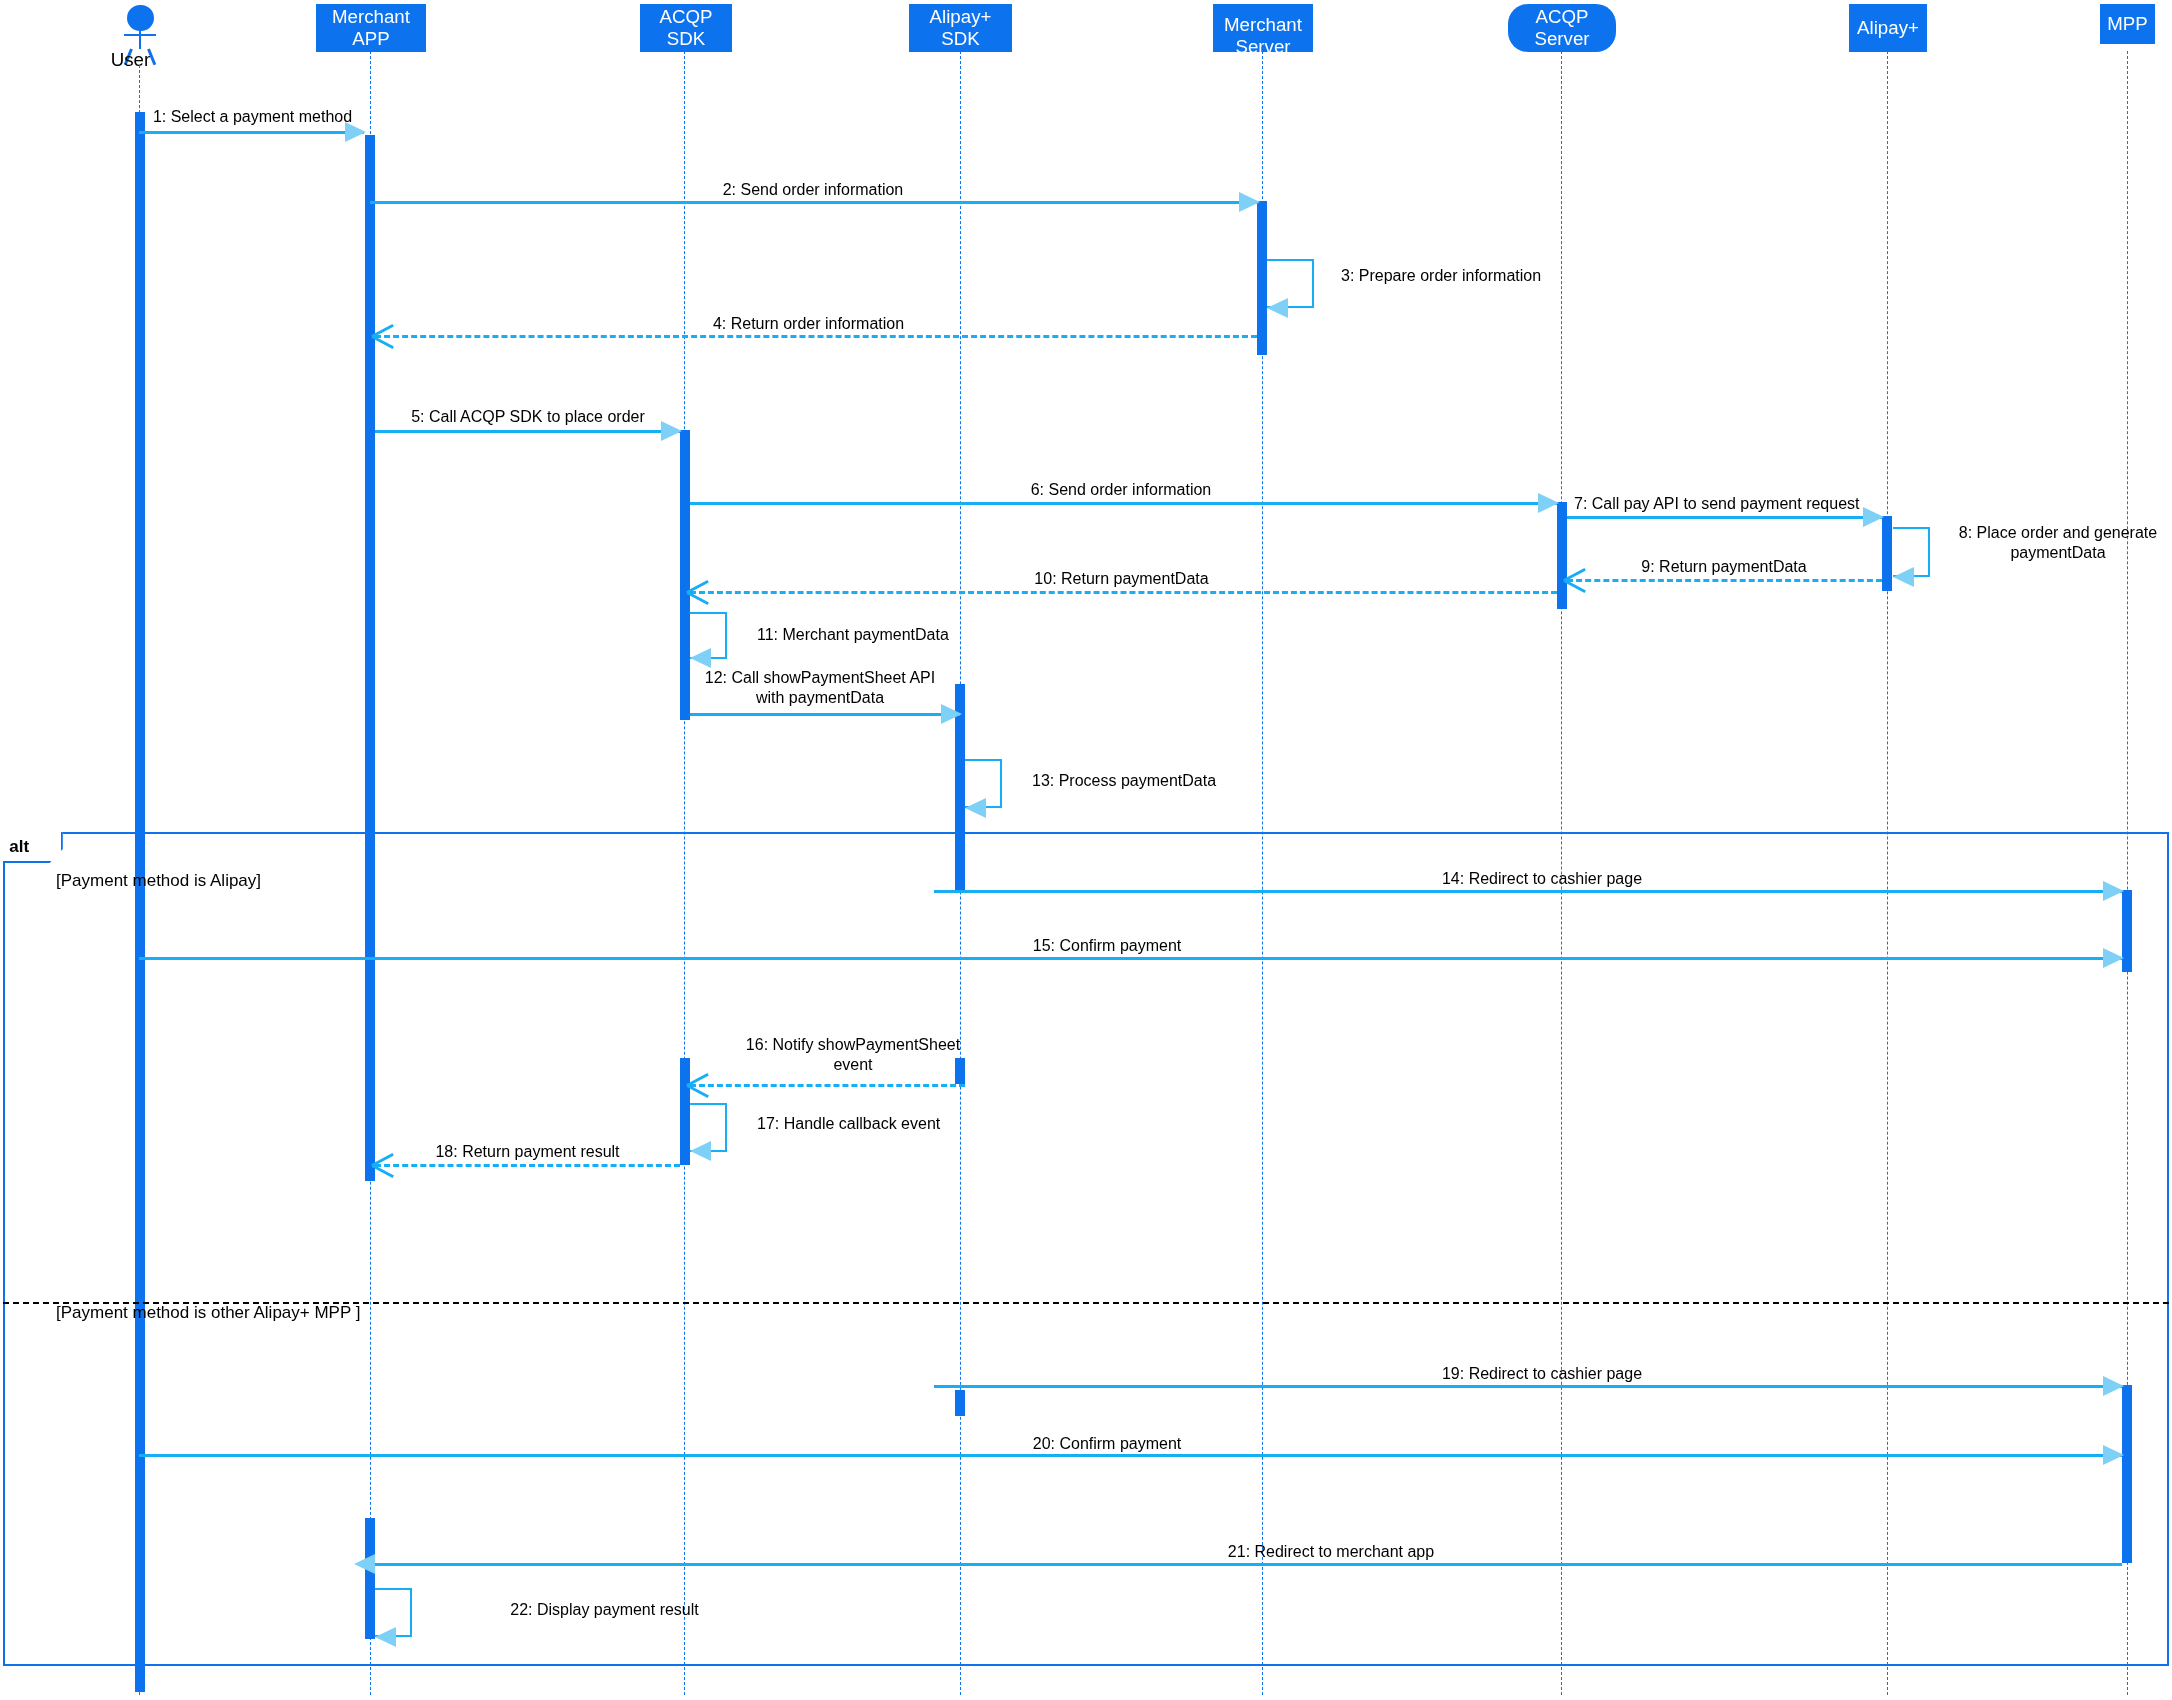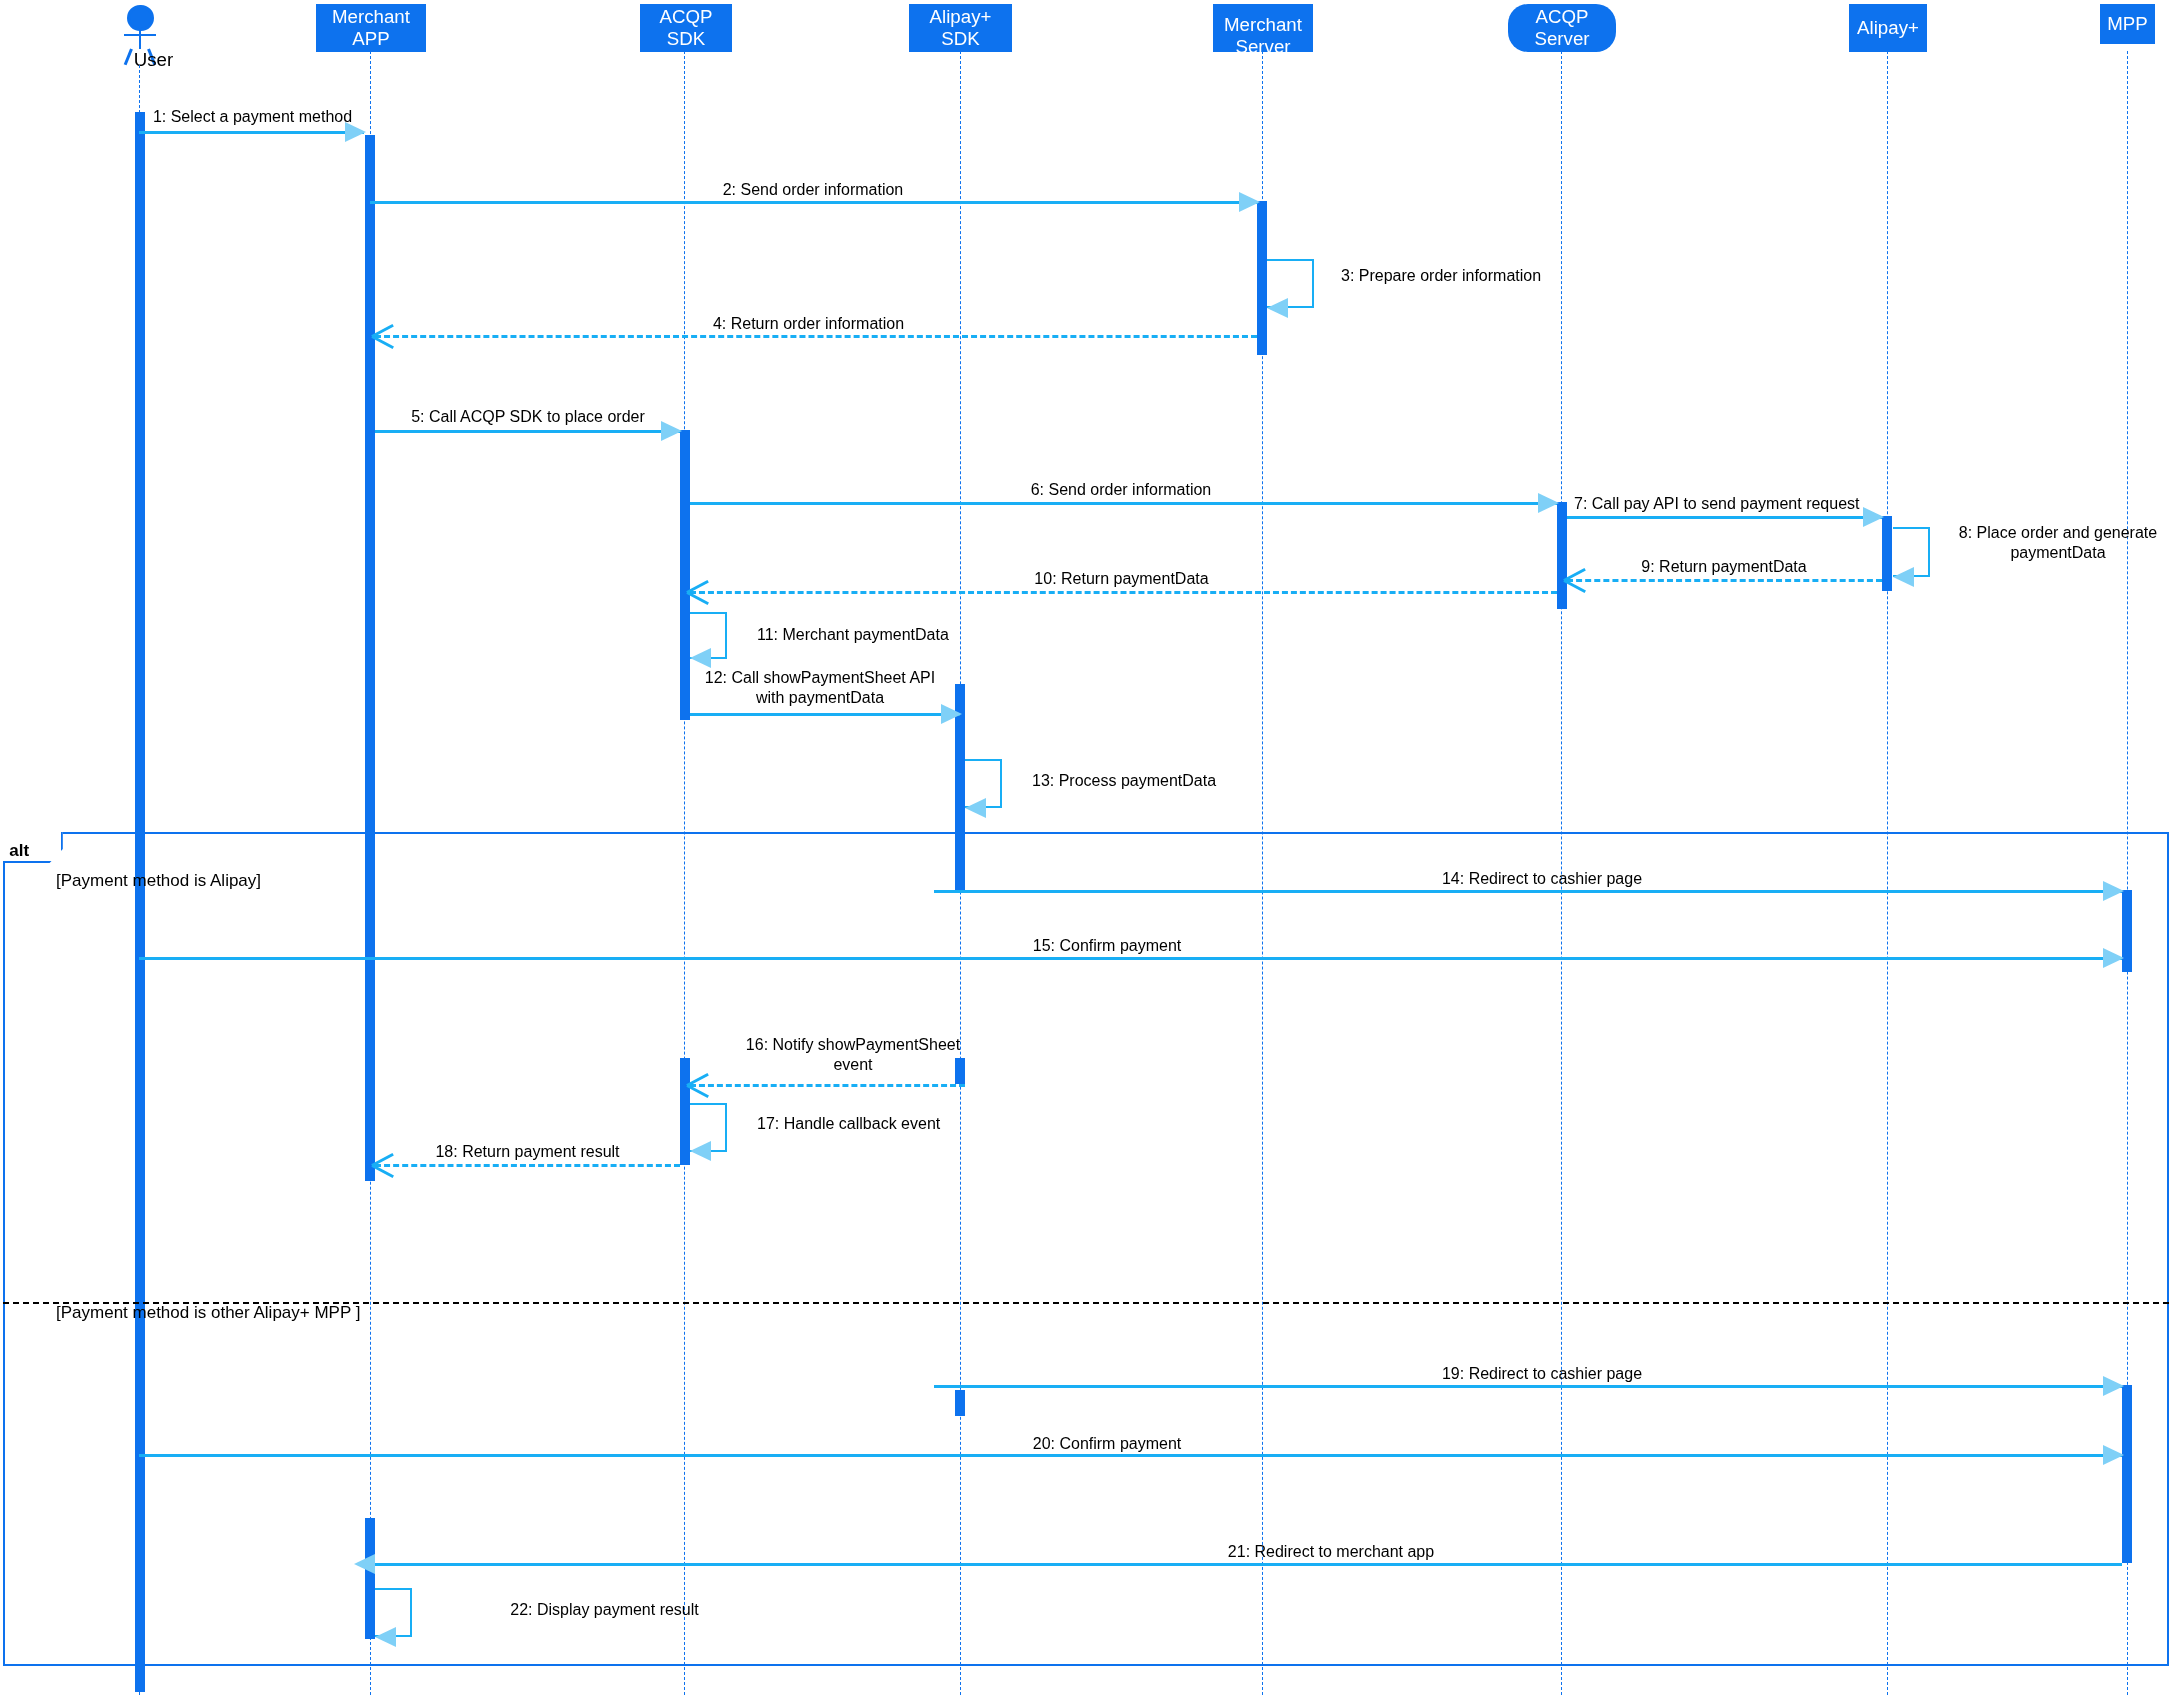--- a/index.html
+++ b/index.html
@@ -40,39 +40,39 @@
           font-family:"Liberation Sans",sans-serif;line-height:1.25;white-space:pre-line;}
   .mlabel.left{text-align:left;}
 
   
   .selfmsg{position:absolute;border:2.8px solid #18aef5;border-left:none;box-sizing:border-box;}
 
   
   .frame{position:absolute;border:2.8px solid #0d72ee;box-sizing:border-box;background:transparent;}
   .frame-tab{position:absolute;background:#fff;border-right:2.8px solid #0d72ee;border-bottom:2.8px solid #0d72ee;
              box-sizing:border-box;color:#000;font-size:17px;font-weight:bold;
-             display:flex;align-items:flex-end;padding-left:6.5px;
+             display:flex;align-items:center;padding-left:6.5px;
              clip-path:polygon(0 0,100% 0,100% 55%,78% 100%,0 100%);
              font-family:"Liberation Sans",sans-serif;}
   .frame-divider{position:absolute;height:0;border-top:2.8px dashed #000;}
   .cond{position:absolute;color:#000;font-size:17px;font-family:"Liberation Sans",sans-serif;white-space:nowrap;}
 </style>
 </head>
 <body>
 
 <div id="stage">
 
   <div class="actor" style="left:110px;top:4.7px;width:61px;height:58px;">
     <div class="head" style="left:17.3px;top:0;width:20.6px;height:20.6px;"></div>
     <div class="vline" style="left:28.5px;top:20.6px;width:2.8px;height:24px;"></div>
     <div class="hline" style="left:14px;top:29px;width:32px;height:2.8px;"></div>
     <div class="leg" style="left:19.6px;top:44px;width:2.8px;height:17px;transform:rotate(22deg);transform-origin:top center;"></div>
     <div class="leg" style="left:37px;top:44px;width:2.8px;height:17px;transform:rotate(-22deg);transform-origin:top center;"></div>
   </div>
-  <div class="actor-label" style="left:107px;top:49px;width:93px;">User</div>
+  <div class="actor-label" style="left:84px;top:49px;width:93px;">User</div>
 
   <div class="pbox" style="left:316px;top:3.7px;width:110px;height:48px;">
     <span>Merchant APP</span>
   </div>
   <div class="pbox" style="left:640px;top:3.7px;width:92px;height:48px;">
     <span>ACQP SDK</span>
   </div>
   <div class="pbox" style="left:909px;top:3.7px;width:103px;height:48px;">
     <span>Alipay+ SDK</span>
   </div>

